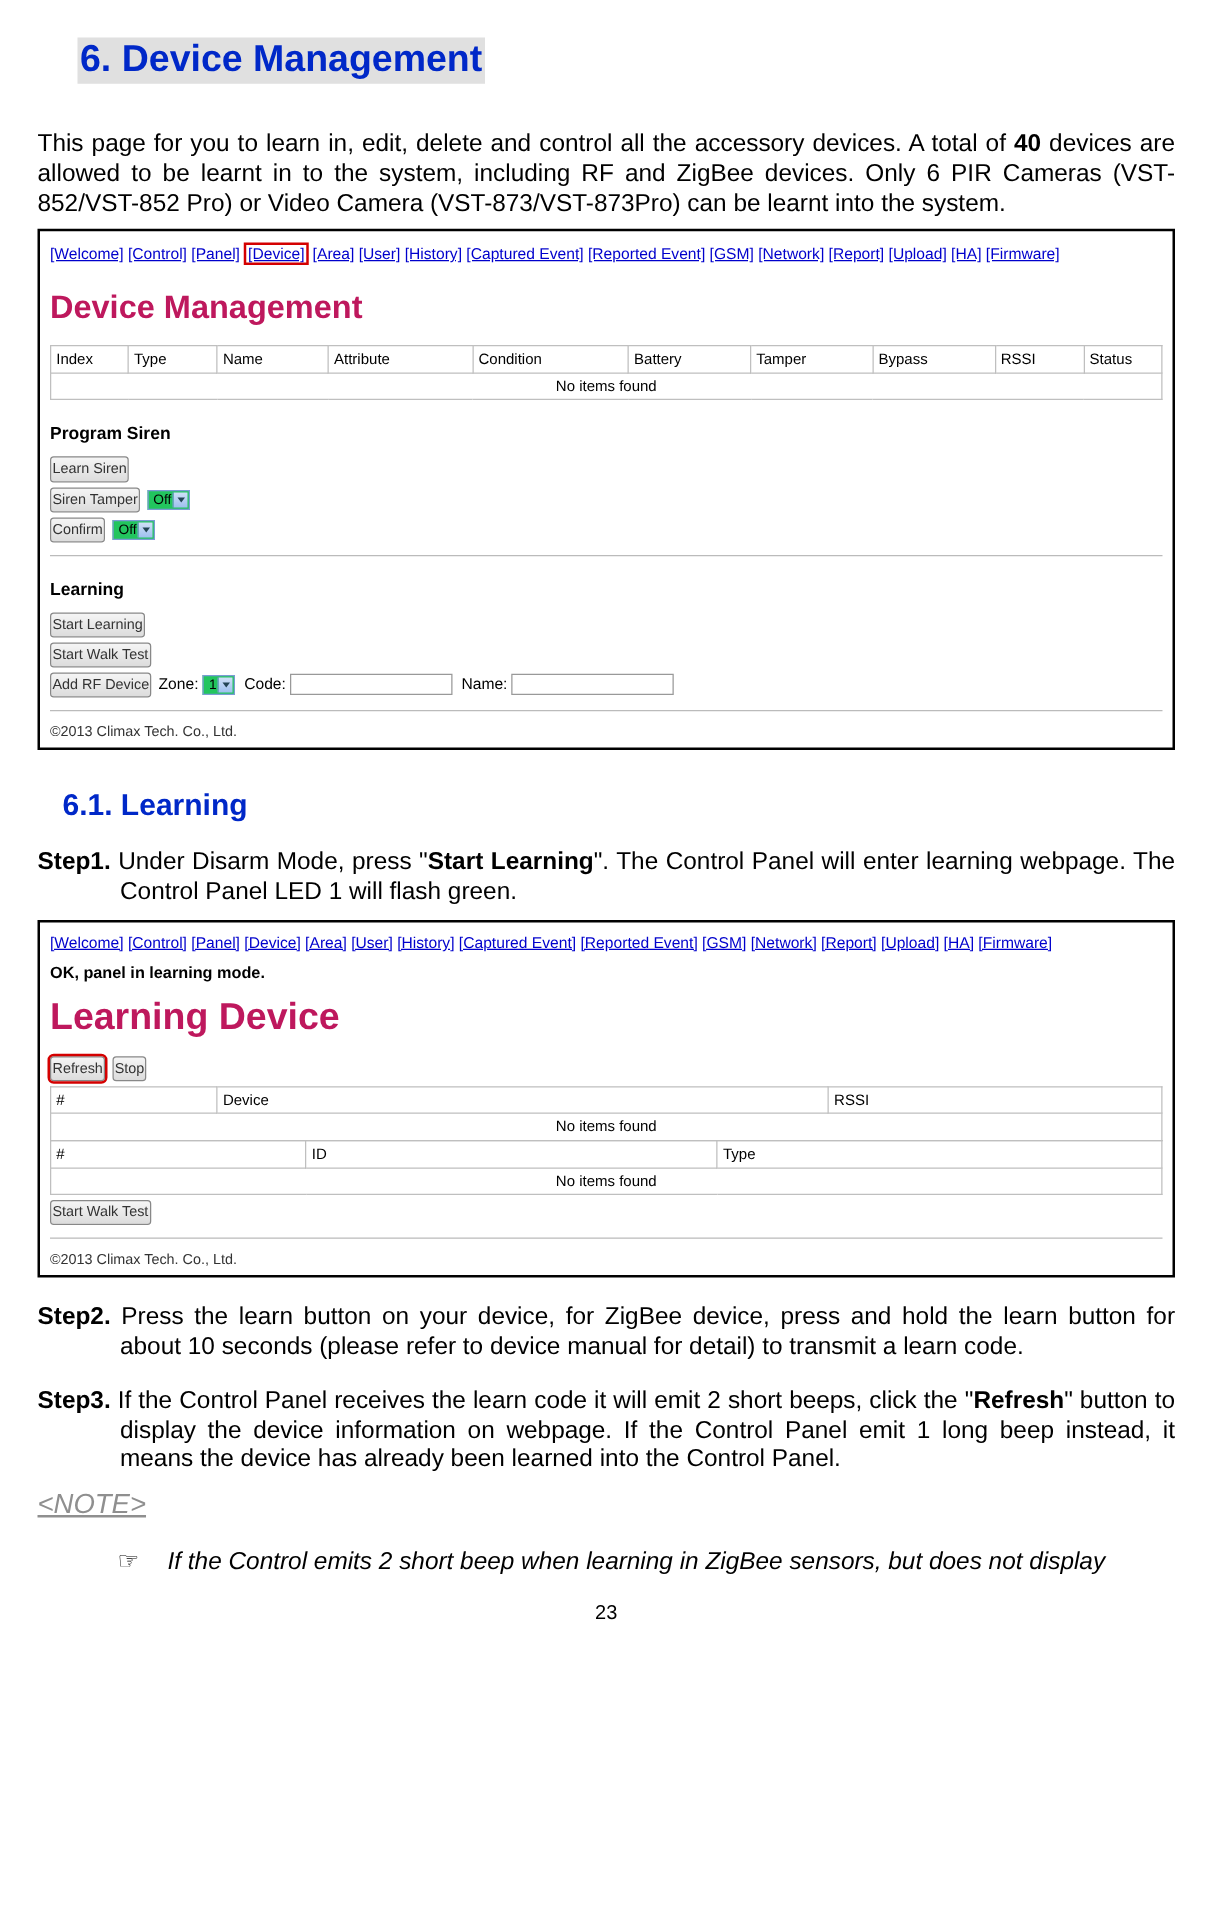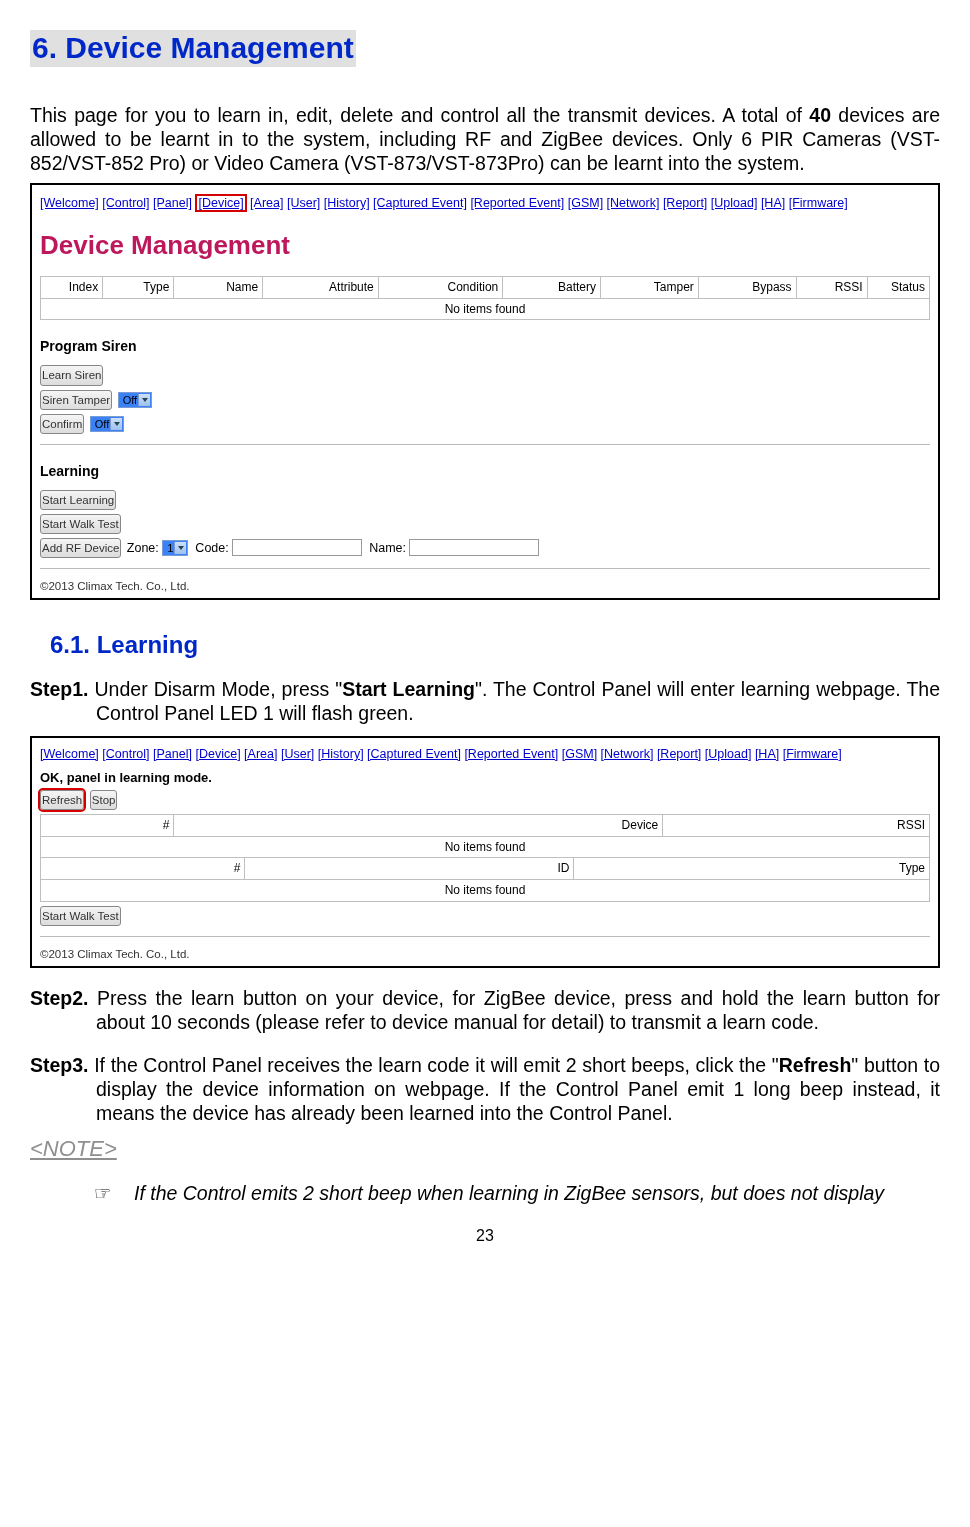--- a/index.html
+++ b/index.html
@@ -14,20 +14,21 @@
     background: #fff;
   }
   .h1 {
     font-size: 30px;
     font-weight: bold;
     color: #0028c8;
     background: #e0e0e0;
     display: inline-block;
     padding: 0 2px;
     margin-bottom: 18px;
+    margin-left: 32px;
   }
   .h2 {
     font-size: 24px;
     font-weight: bold;
     color: #0028c8;
     margin: 30px 0 18px 20px;
   }
   .para {
     text-align: justify;
     margin-bottom: 6px;
@@ -106,21 +107,21 @@
   }
   table.dev {
     width: 100%;
     border-collapse: collapse;
     font-size: 12px;
   }
   table.dev th, table.dev td {
     border: 1px solid #bfbfbf;
     padding: 3px 4px;
     font-weight: normal;
-    text-align: right;
+    text-align: left;
   }
   table.dev .center { text-align: center; }
   .sub-heading {
     font-weight: bold;
     font-size: 14px;
     margin: 18px 0 10px 0;
   }
   .btn {
     display: inline-block;
     background: linear-gradient(#f5f5f5,#dcdcdc);
@@ -137,21 +138,21 @@
     outline-offset: 0;
   }
   .fld-row { margin-bottom: 4px; }
   .sel {
     display: inline-block;
     border: 1px solid #7a9bd4;
     padding: 0 14px 0 4px;
     font-size: 11px;
     height: 16px;
     line-height: 15px;
-    background: #3b82f6;
+    background: #22c55e;
     position: relative;
   }
   .sel:after {
     content: "";
     position: absolute;
     right: 1px; top: 1px;
     width: 11px; height: 12px;
     background: linear-gradient(#cfe0f7,#9ec0ef);
     border-left: 1px solid #7a9bd4;
   }
@@ -179,21 +180,21 @@
 </head>
 <body>
 
 
 
 
 <div class="h1">6. Device Management</div>
 
 
 <p class="para">
-  <span>This page for you to learn in, edit, delete and control all the transmit devices. A total of </span><b>40</b><span> devices are allowed to be learnt in to the system, including RF and ZigBee devices. Only 6 PIR Cameras (VST-852/VST-852 Pro) or Video Camera (VST-873/VST-873Pro) can be learnt into the system.</span>
+  <span>This page for you to learn in, edit, delete and control all the accessory devices. A total of </span><b>40</b><span> devices are allowed to be learnt in to the system, including RF and ZigBee devices. Only 6 PIR Cameras (VST-852/VST-852 Pro) or Video Camera (VST-873/VST-873Pro) can be learnt into the system.</span>
 </p>
 
 
 <div class="shot">
   <div class="navlinks">
     <a href="#">[Welcome]</a>
     <a href="#">[Control]</a>
     <a href="#">[Panel]</a>
     <span class="highlighted"><a href="#">[Device]</a></span>
     <a href="#">[Area]</a>
@@ -280,20 +281,21 @@
     <a href="#">[Reported Event]</a>
     <a href="#">[GSM]</a>
     <a href="#">[Network]</a>
     <a href="#">[Report]</a>
     <a href="#">[Upload]</a>
     <a href="#">[HA]</a>
     <a href="#">[Firmware]</a>
   </div>
   <div class="status-line">OK, panel in learning mode.</div>
 
+  <h2 class="inner-title inner-title-lg">Learning Device</h2>
 
   <div class="fld-row">
     <span class="btn highlighted">Refresh</span>
     <span class="btn">Stop</span>
   </div>
 
   <table class="dev">
     <tbody>
         <tr>
       <th style="width:15%">#</th>

